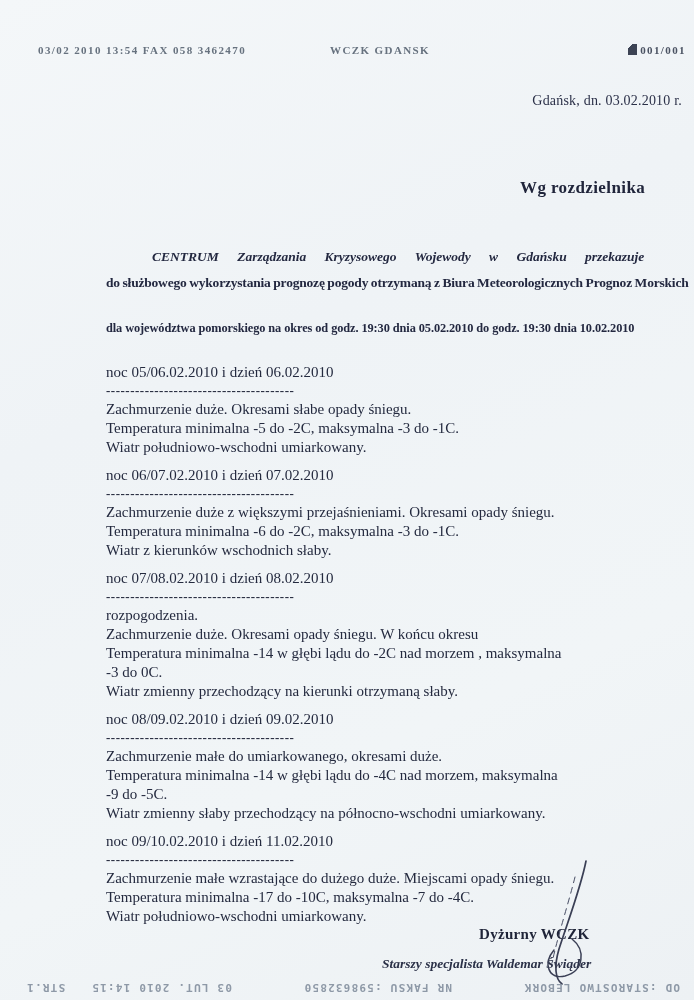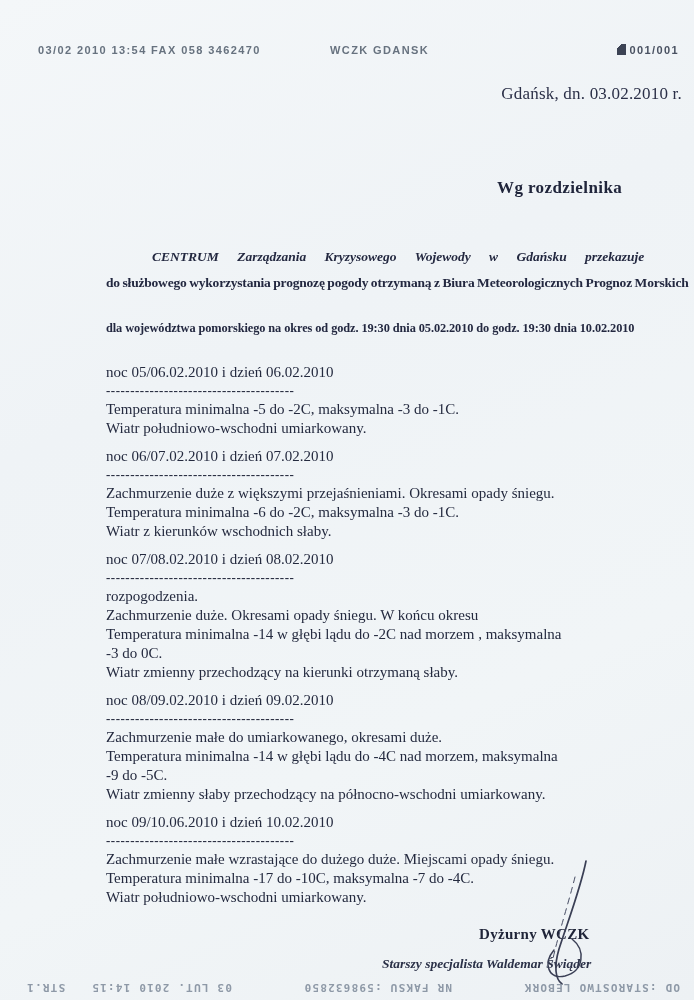--- a/index.html
+++ b/index.html
@@ -9,38 +9,38 @@
     font-family:"Liberation Serif","DejaVu Serif",serif;
     overflow:hidden;
   }
   .page{
     position:relative;width:694px;height:1000px;
     background:linear-gradient(155deg,#f4f7f9 0%,#eff3f6 35%,#f1f5f7 70%,#edf1f4 100%);
     color:#252a3f;
   }
   
   .fax-header{
-    position:absolute;top:44px;left:0;right:7px;height:16px;
-    font-family:Liberation Sans, sans-serif;
+    position:absolute;top:44px;left:0;right:0;height:16px;
+    font-family:Liberation Serif, serif;
     font-size:11px;letter-spacing:1.4px;color:#67727f;font-weight:bold;
   }
   .fax-header .ts{position:absolute;left:38px;top:0;}
   .fax-header .sender{position:absolute;left:330px;top:0;}
   .fax-header .counter{position:absolute;right:8px;top:0;display:flex;align-items:flex-start;gap:2px;color:#4a5262;}
   .page-icon{
     display:inline-block;width:9px;height:11px;
     background:linear-gradient(135deg,#eff3f6 3px,#3c4354 3px);
     margin-right:1px;
   }
   .doc-date{
-    position:absolute;top:84px;right:12px;
-    font-size:17px;color:#2b3048;letter-spacing:.2px;
+    position:absolute;top:93px;right:12px;
+    font-size:14px;color:#2b3048;letter-spacing:.2px;
   }
   .addressee{
-    position:absolute;top:178px;left:497px;
+    position:absolute;top:178px;left:520px;
     font-size:17px;font-weight:bold;letter-spacing:.4px;color:#20253b;
   }
   .intro{
     position:absolute;top:244px;left:106px;width:560px;
     font-size:13.5px;font-weight:bold;line-height:26px;color:#232840;
   }
   .intro .l1{white-space:nowrap;padding-left:46px;word-spacing:15px;font-style:italic;}
   .intro .l2{white-space:nowrap;letter-spacing:-.2px;word-spacing:-.5px;}
   .period{
     position:absolute;top:320px;left:106px;width:560px;
@@ -100,20 +100,21 @@
     <div class="l1">CENTRUM Zarządzania Kryzysowego Wojewody w Gdańsku przekazuje</div>
     <div class="l2">do służbowego wykorzystania prognozę pogody  otrzymaną z Biura Meteorologicznych Prognoz Morskich</div>
   </div>
 
   <div class="period">dla województwa pomorskiego na okres od godz. 19:30 dnia 05.02.2010  do godz. 19:30 dnia 10.02.2010</div>
 
   <div class="sections" id="sections">
       <div class="section">
         <div class="heading">noc 05/06.02.2010 i dzień 06.02.2010</div>
         <div class="divider">---------------------------------------</div>
+        <div class="fline">Zachmurzenie duże. Okresami słabe opady śniegu.</div>
         <div class="fline">Temperatura minimalna -5 do -2C, maksymalna -3 do -1C.</div>
         <div class="fline">Wiatr południowo-wschodni umiarkowany.</div>
       </div>
       <div class="section">
         <div class="heading">noc 06/07.02.2010 i dzień 07.02.2010</div>
         <div class="divider">---------------------------------------</div>
         <div class="fline">Zachmurzenie duże z większymi przejaśnieniami. Okresami opady śniegu.</div>
         <div class="fline">Temperatura minimalna -6 do -2C, maksymalna -3 do -1C.</div>
         <div class="fline">Wiatr z kierunków wschodnich  słaby.</div>
       </div>
@@ -128,21 +129,21 @@
       </div>
       <div class="section">
         <div class="heading">noc 08/09.02.2010 i dzień 09.02.2010</div>
         <div class="divider">---------------------------------------</div>
         <div class="fline">Zachmurzenie małe do umiarkowanego, okresami duże.</div>
         <div class="fline">Temperatura minimalna -14 w głębi lądu do -4C nad morzem, maksymalna</div>
         <div class="fline">-9 do -5C.</div>
         <div class="fline">Wiatr zmienny słaby przechodzący na północno-wschodni umiarkowany.</div>
       </div>
       <div class="section">
-        <div class="heading">noc 09/10.06.2010 i dzień 10.02.2010</div>
+        <div class="heading">noc 09/10.02.2010 i dzień 11.02.2010</div>
         <div class="divider">---------------------------------------</div>
         <div class="fline">Zachmurzenie małe wzrastające do dużego duże. Miejscami opady śniegu.</div>
         <div class="fline">Temperatura minimalna -17 do -10C, maksymalna -7 do -4C.</div>
         <div class="fline">Wiatr południowo-wschodni umiarkowany.</div>
       </div>
     </div>
 
   <div class="sig-role">Dyżurny WCZK</div>
   <div class="sig-name">Starszy specjalista Waldemar Świąder</div>
 

